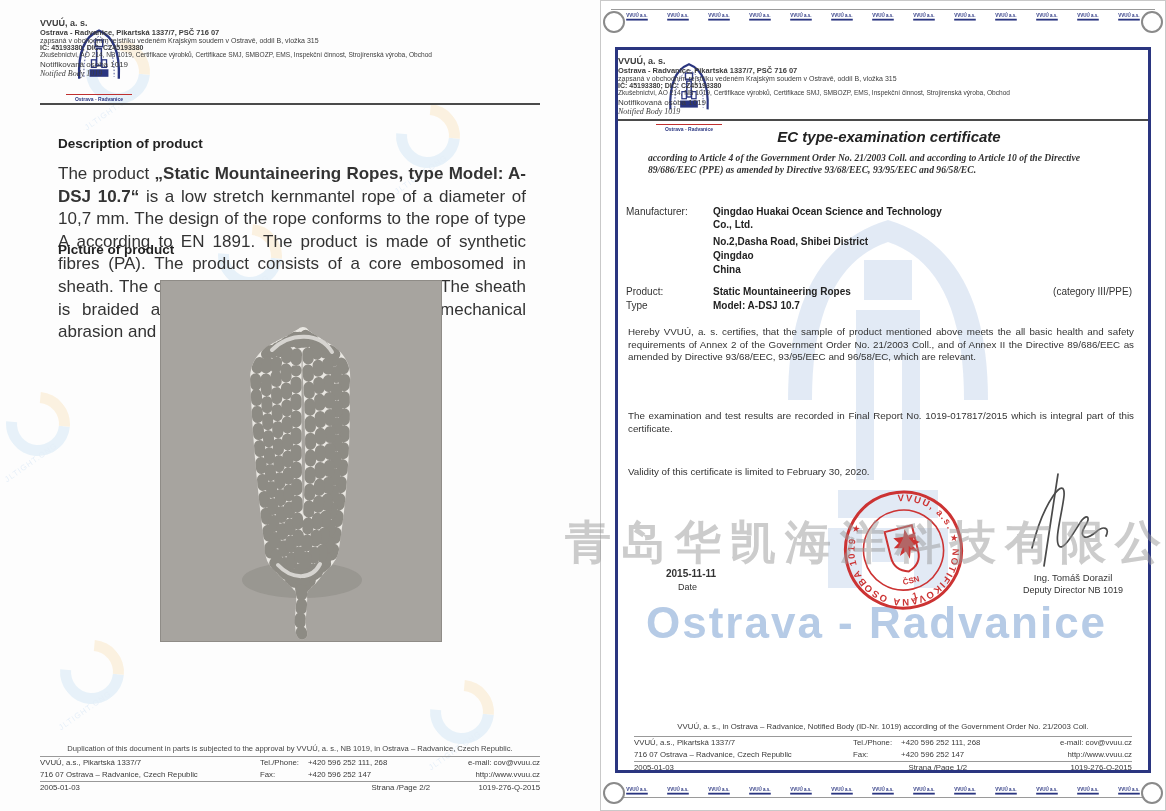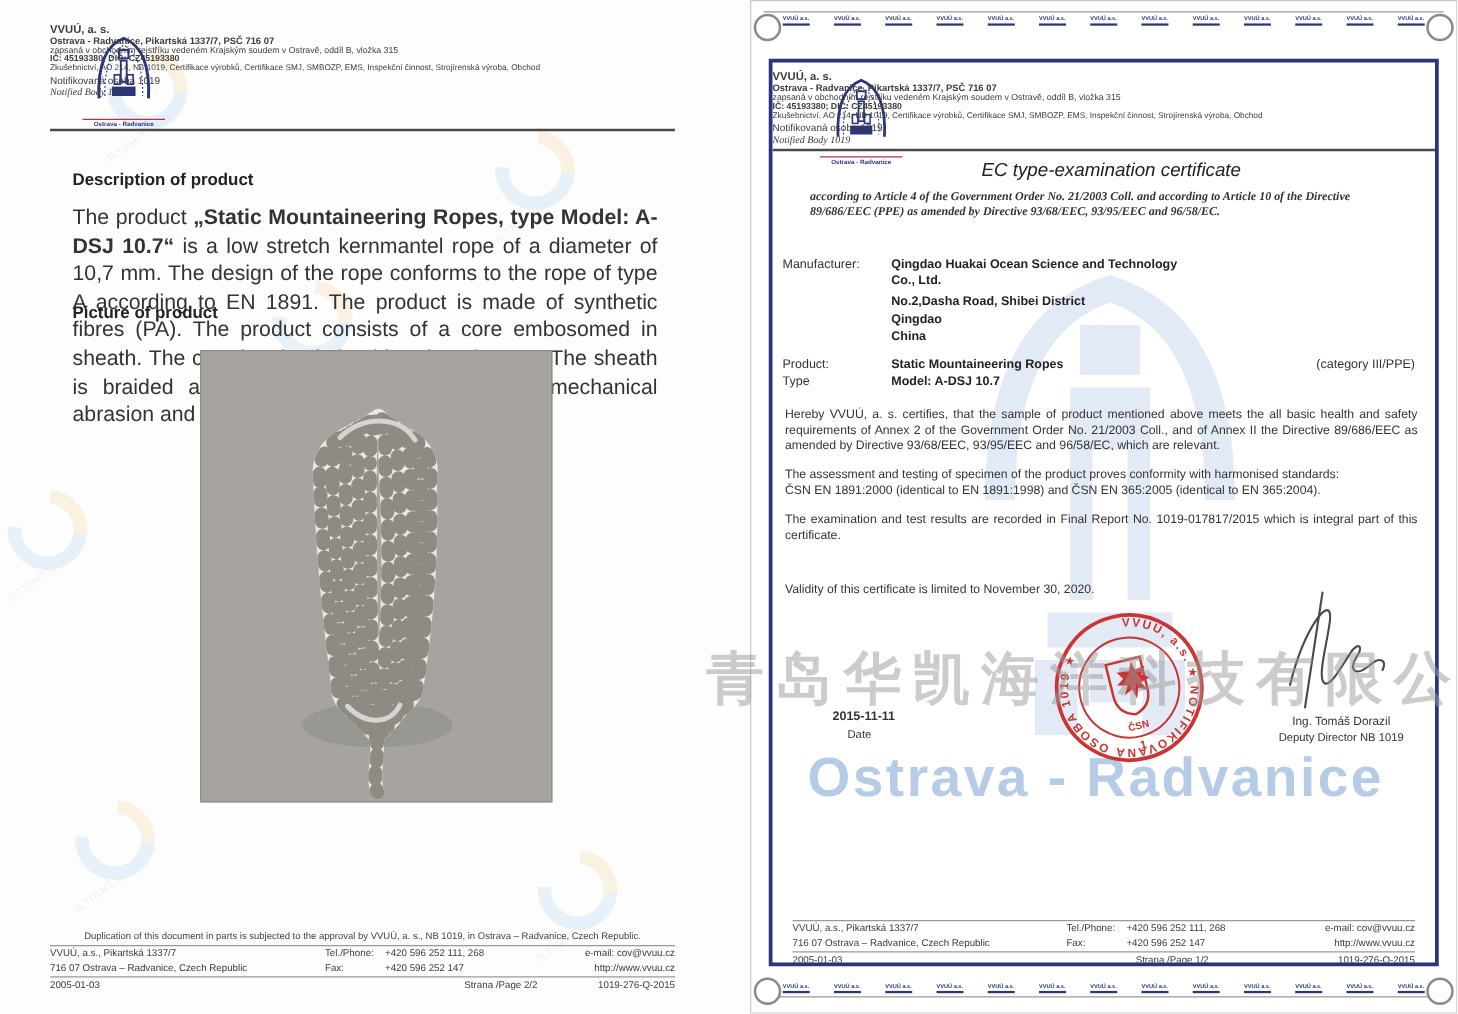--- a/index.html
+++ b/index.html
@@ -35,21 +35,21 @@
 
   
   .page-right { position:absolute; left:600px; top:0; width:566px; height:811px; background:#fff; border:1px solid #c9c9c9; }
   .band { position:absolute; left:10px; right:10px; height:24px; display:flex; justify-content:space-between; align-items:flex-start; padding:2px 14px 0 14px; border-top:1px solid #9a9a9a; }
   .band-top { top:8px; }
   .band-bottom { bottom:12px; border-top:none; border-bottom:1px solid #9a9a9a; align-items:flex-end; padding-bottom:2px; }
   .bmark { font-size:5px; color:#2a3580; font-weight:bold; border-bottom:2px solid #2a3580; padding-bottom:1px; white-space:nowrap; transform:scale(.9); }
   .corner { position:absolute; width:22px; height:22px; border-radius:50%; background:#fff; border:2px solid #8a8a8a; }
   .rp-inner { position:absolute; left:14px; right:14px; top:46px; height:726px; border:3px solid #2a3580; background:#fff; overflow:hidden; }
 
-  .rp-title { position:absolute; left:0; right:0; top:78px; text-align:center; font-size:15px; font-weight:normal; font-style:italic; color:#222;margin-left:12px; }
+  .rp-title { position:absolute; left:0; right:0; top:78px; text-align:center; font-size:15px; font-weight:bold; font-style:italic; color:#222;margin-left:12px; }
   .rp-sub { position:absolute; left:30px; right:30px; top:102px; text-align:left; font-size:9.6px; font-style:italic; font-weight:bold; font-family:Liberation Serif, serif; color:#333; line-height:1.25; }
   .rp-no { position:absolute; left:0; right:0; top:132px; text-align:center; font-size:14px; font-weight:bold; color:#111; }
   .lab { position:absolute; left:8px; font-size:10px; color:#333; }
   .val { position:absolute; left:95px; font-size:10px; font-weight:bold; color:#222; }
   .cat { position:absolute; right:16px; font-size:10px; color:#333; }
   .rp-para { position:absolute; left:10px; right:14px; font-size:9.8px; color:#333; text-align:justify; line-height:1.3; white-space:pre-line; }
 
   .big-tower { position:absolute; left:150px; top:140px; opacity:.5; pointer-events:none; }
   .wm-city { position:absolute; left:28px; top:548px; right:0; font-size:44px; font-weight:bold; color:#b6cbe6; letter-spacing:2px; white-space:nowrap; pointer-events:none; }
   .wm-cn { position:absolute; left:565px; top:512px; font-size:46px; color:#9a9a9a; opacity:.5; letter-spacing:9px; white-space:nowrap; pointer-events:none; font-weight:bold; }
@@ -280,24 +280,22 @@
       <div class="val" style="top:200px">Qingdao</div>
       <div class="val" style="top:214px">China</div>
 
       <div class="lab" style="top:236px">Product:</div>
       <div class="val" style="top:236px">Static Mountaineering Ropes</div>
       <div class="cat" style="top:236px">(category III/PPE)</div>
       <div class="lab" style="top:250px">Type</div>
       <div class="val" style="top:250px">Model: A-DSJ 10.7</div>
 
       <div class="rp-para" style="top:276px">Hereby VVUÚ, a. s. certifies, that the sample of product mentioned above meets the all basic health and safety requirements of Annex 2 of the Government Order No. 21/2003 Coll., and of Annex II the Directive 89/686/EEC as amended by Directive 93/68/EEC, 93/95/EEC and 96/58/EC, which are relevant.</div>
-      <div class="rp-para" style="top:324px">The assessment and testing of specimen of the product proves conformity with harmonised standards:
-ČSN EN 1891:2000 (identical to EN 1891:1998) and ČSN EN 365:2005 (identical to EN 365:2004).</div>
       <div class="rp-para" style="top:360px">The examination and test results are recorded in Final Report No. 1019-017817/2015 which is integral part of this certificate.</div>
-      <div class="rp-para" style="top:416px">Validity of this certificate is limited to November 30, 2020.</div>
+      <div class="rp-para" style="top:416px">Validity of this certificate is limited to February 30, 2020.</div>
 
       <div class="wm-city">Ostrava - Radvanice</div>
 
       <div class="dt-val">2015-11-11</div>
       <div class="dt-lab">Date</div>
 
       <div class="stamp">
         <svg width="128" height="128" viewBox="-64 -64 128 128">
           <defs>
               <path id="arcT" d="M 0,-49 A 49,49 0 1,1 -0.01,-49"></path>
@@ -318,20 +316,21 @@
         <svg width="120" height="100" viewBox="0 0 120 100">
           <g fill="none" stroke="#4a4a4a" stroke-width="1.7" stroke-linecap="round">
             <path d="M44,4 C40,30 34,70 30,96"></path>
             <path d="M18,78 C30,30 52,4 50,26 C48,44 40,70 45,76 C50,82 62,58 68,50 C73,44 77,47 71,56 C65,66 70,72 82,62 C90,55 96,58 92,66"></path>
           </g>
         </svg>
       </div>
       <div class="sg-name">Ing. Tomáš Dorazil</div>
       <div class="sg-title">Deputy Director NB 1019</div>
 
+      <div class="rp-footnote">VVUÚ, a. s., in Ostrava – Radvanice, Notified Body (ID-Nr. 1019) according of the Government Order No. 21/2003 Coll.</div>
       <div class="rp-ftable">
         <div class="foot-row">
           <span class="c1">VVUÚ, a.s., Pikartská 1337/7</span>
           <span class="c2"><span class="flab">Tel./Phone:</span><span>+420 596 252 111, 268</span></span>
           <span class="c3">e-mail: cov@vvuu.cz</span>
         </div>
         <div class="foot-row" style="border-top:none">
           <span class="c1">716 07 Ostrava – Radvanice, Czech Republic</span>
           <span class="c2"><span class="flab">Fax:</span><span>+420 596 252 147</span></span>
           <span class="c3">http://www.vvuu.cz</span>

